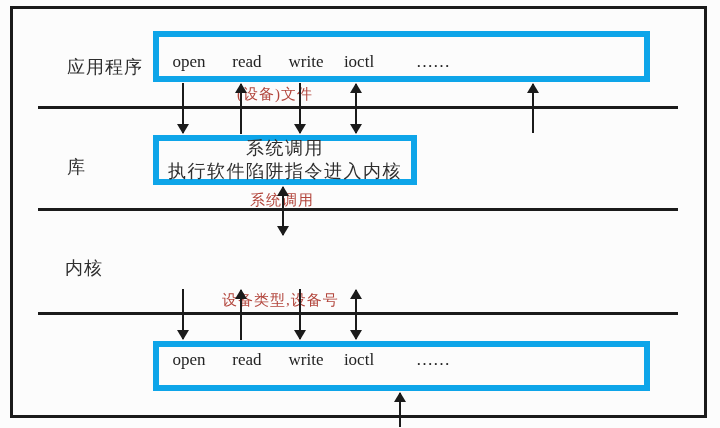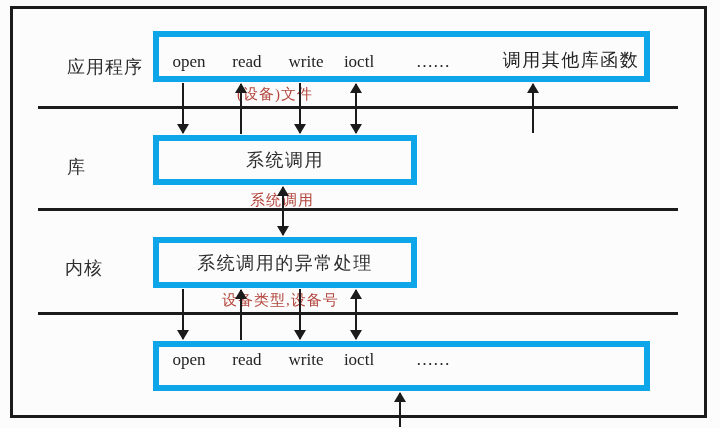--- a/index.html
+++ b/index.html
@@ -62,32 +62,29 @@
   <div class="layer-label" style="left:67px;top:55px;">应用程序</div>
   <div class="layer-label" style="left:67px;top:155px;">库</div>
   <div class="layer-label" style="left:65px;top:256px;">内核</div>
 
   <div class="box" style="left:153px;top:31px;width:497px;height:51px;">
     <span class="fn bottomed" style="left:30px;">open</span>
     <span class="fn bottomed" style="left:88px;">read</span>
     <span class="fn bottomed" style="left:147px;">write</span>
     <span class="fn bottomed" style="left:200px;">ioctl</span>
     <span class="fn bottomed" style="left:274px;">……</span>
-    <span class="fn bottomed cn" style="left:412px;font-size:18px;">调用其他库函数</span>
   </div>
 
   <div class="box centered" style="left:153px;top:135px;width:264px;height:50px;">
     <div class="two-line">
       <div>系统调用</div>
+      <div>执行软件陷阱指令进入内核</div>
     </div>
   </div>
 
-  <div class="box centered" style="left:153px;top:237px;width:264px;height:51px;">
-    <span class="cn">系统调用的异常处理</span>
-  </div>
 
   <div class="box" style="left:153px;top:341px;width:497px;height:50px;">
     <span class="fn topped" style="left:30px;">open</span>
     <span class="fn topped" style="left:88px;">read</span>
     <span class="fn topped" style="left:147px;">write</span>
     <span class="fn topped" style="left:200px;">ioctl</span>
     <span class="fn topped" style="left:274px;">……</span>
   </div>
 
   <div class="annotation" style="left:237px;top:85px;color:#b2453c;">(设备)文件</div>

